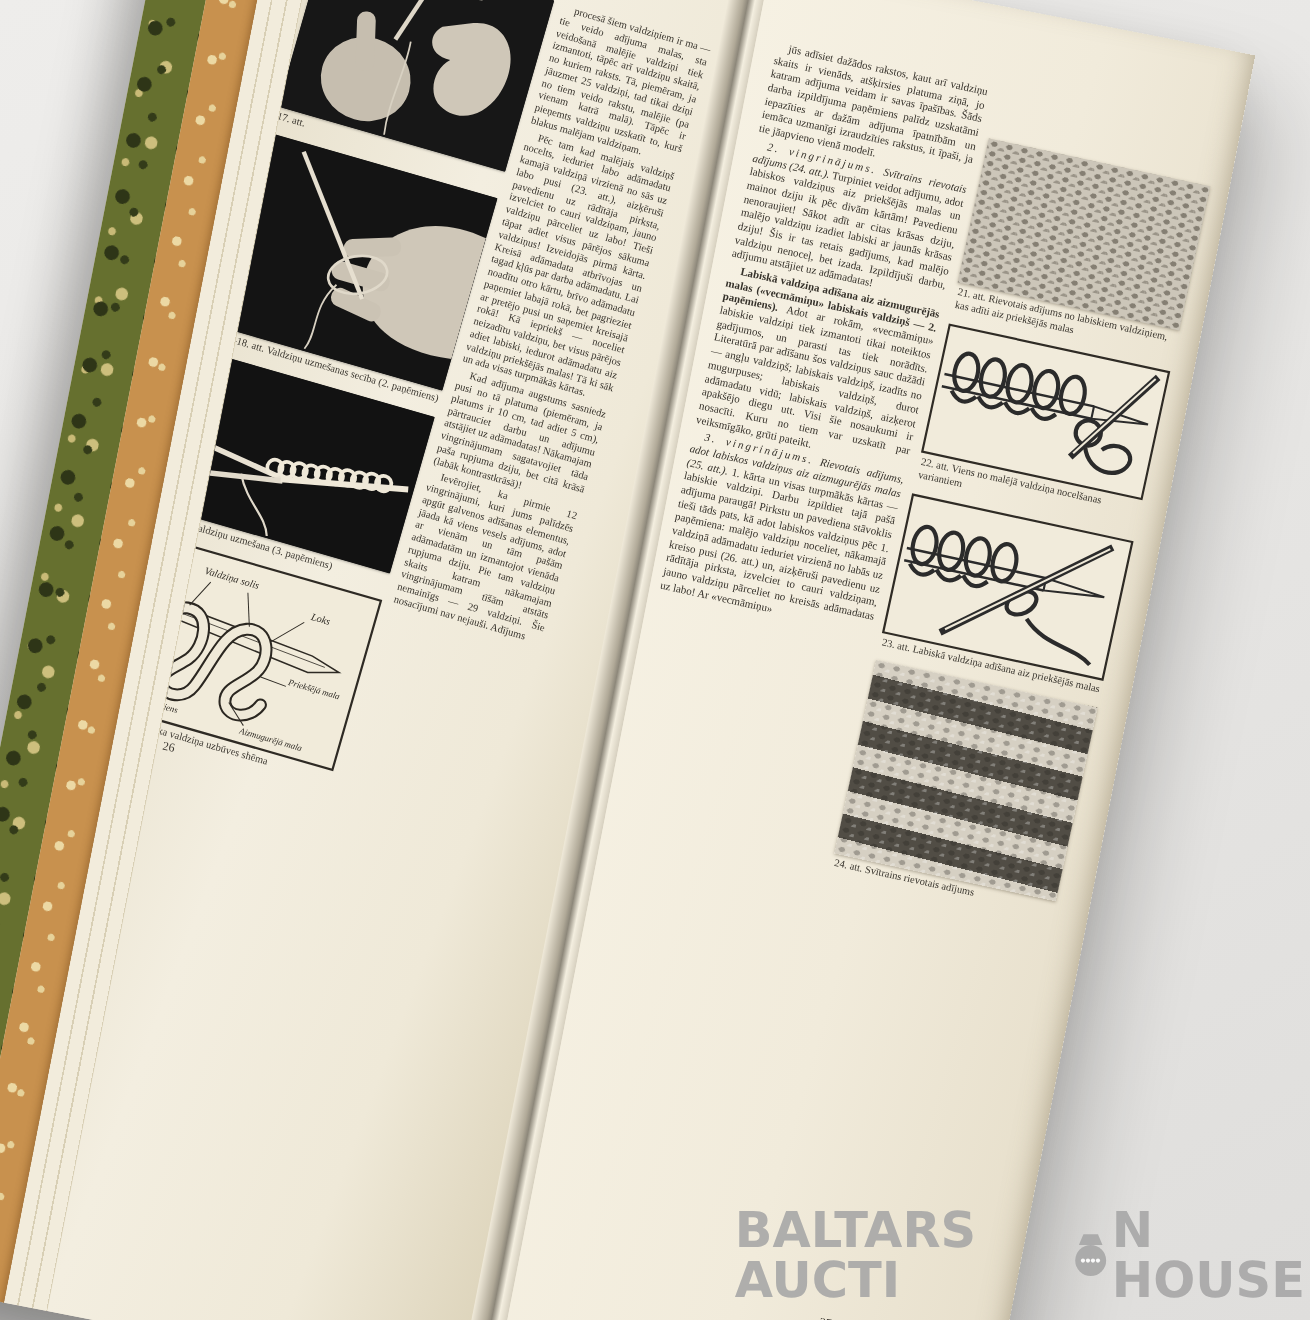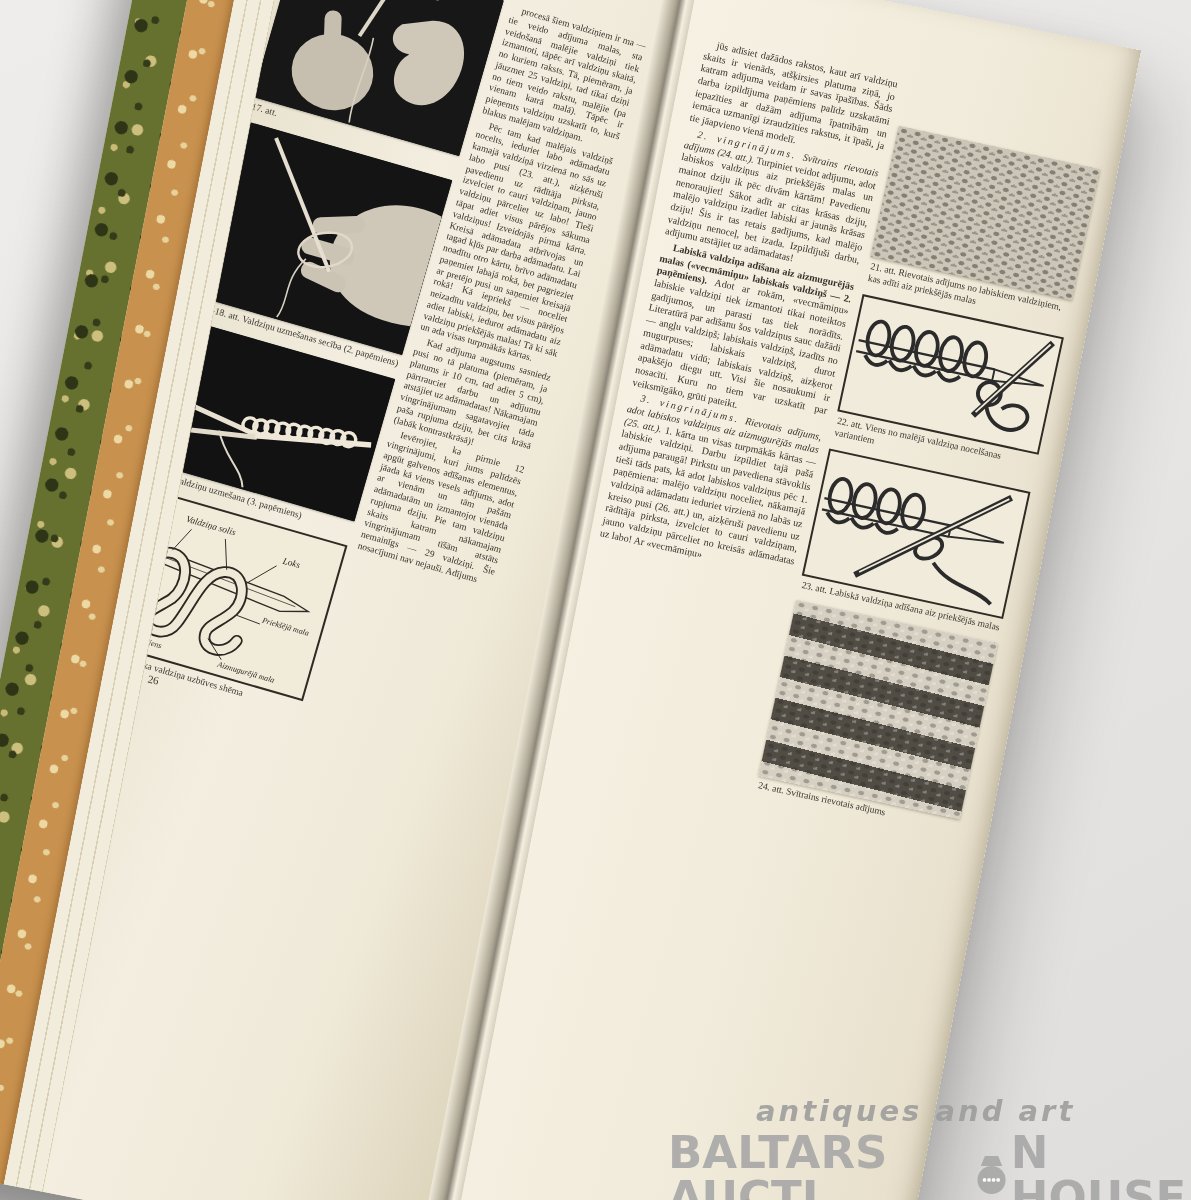--- a/index.html
+++ b/index.html
@@ -269,21 +269,20 @@
 
           <div class="striped swatch"></div>
           <div class="rp-caption">24. att. Svītrains rievotais adījums</div>
         </div>
       </div>
       <div class="rp-pagenum">27</div>
     </div>
   </div>
 
   <div class="watermark">
-    <div class="wm-tagline">antiques and art</div>
     <div class="wm-brand">
       <span>BALTARS AUCTI</span>
       <svg class="wm-logo" viewBox="0 0 40 50">
         <polygon points="7,14 12,2 28,2 33,14" fill="#a6a6a6"></polygon>
         <circle cx="20" cy="31" r="17" fill="#a6a6a6"></circle>
         <circle cx="11.5" cy="31" r="2.3" fill="#fff"></circle>
         <circle cx="17" cy="31" r="2.3" fill="#fff"></circle>
         <circle cx="22.5" cy="31" r="2.3" fill="#fff"></circle>
         <circle cx="28" cy="31" r="2.3" fill="#fff"></circle>
       </svg>

